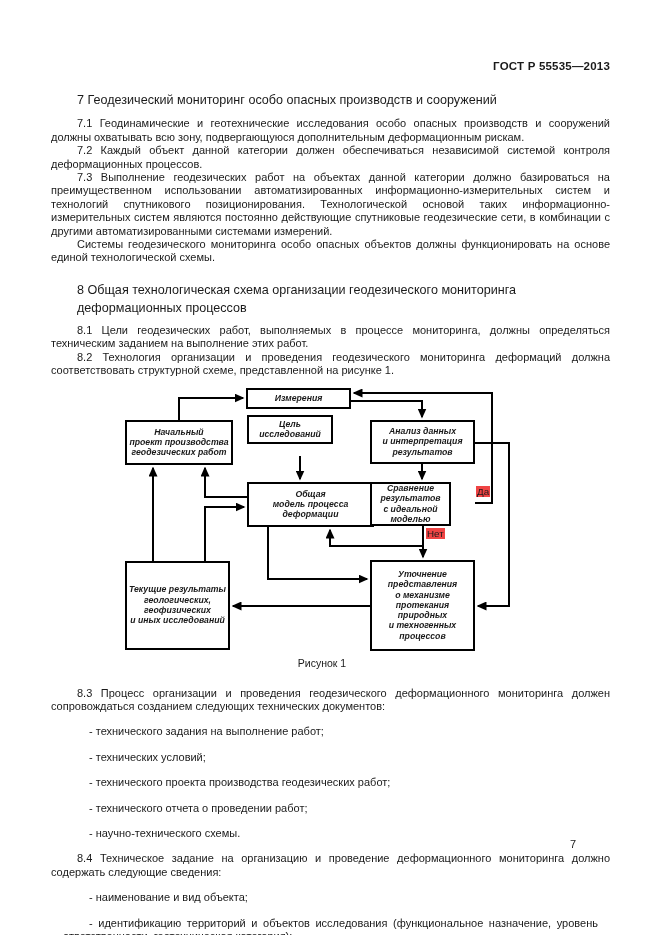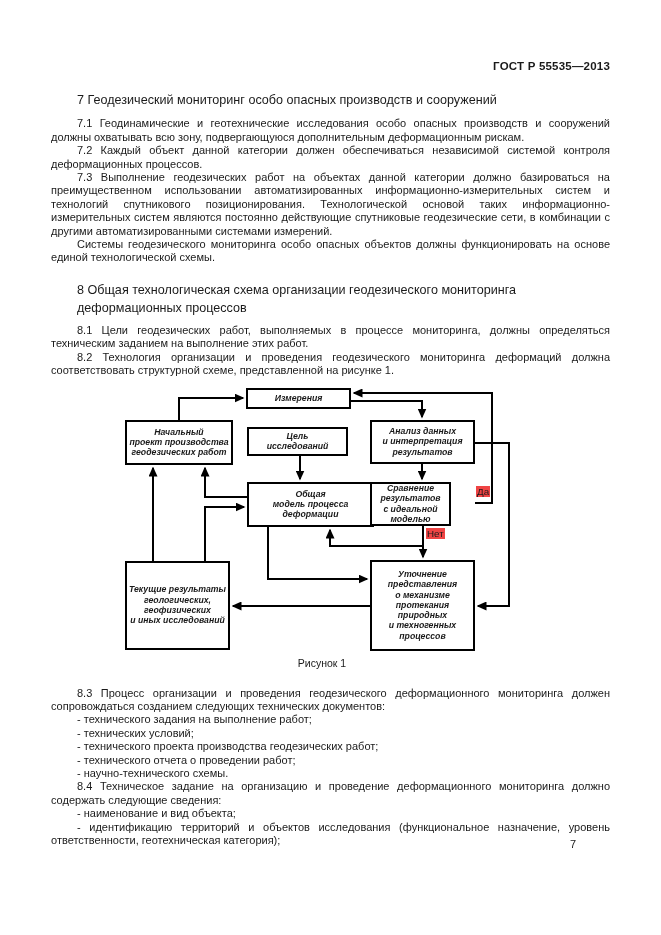--- a/index.html
+++ b/index.html
@@ -7,32 +7,32 @@
     width:661px;height:935px;background:#ffffff;color:#1a1a1a;
     font-family:"Liberation Sans",sans-serif;font-size:11px;line-height:13.4px;
     position:relative;overflow:hidden;
   }
   .page{padding:60px 51px 0 51px}
   .doc-header{text-align:right;font-weight:bold;font-size:11.5px;letter-spacing:.2px}
   .sec-heading{font-weight:normal;font-size:12.6px;margin:0;padding-left:26px}
   .sec7-heading{margin-top:20px;margin-bottom:9px;line-height:15px}
   .sec8-heading{margin-top:16px;margin-bottom:7px;line-height:18px;white-space:pre-line}
   .para{margin:0;text-align:justify;text-indent:26px}
-  .li{margin:0;text-align:justify;text-indent:26px}
+  .li{margin:12px;text-align:justify;text-indent:26px}
   
   .fig{position:relative;width:420px;height:295px;margin:5px 0 9px 61px}
   .fig svg{position:absolute;left:0;top:0}
   .fbox{
     position:absolute;box-sizing:border-box;border:2px solid #000;background:#fff;
     display:flex;align-items:center;justify-content:center;text-align:center;
     font-weight:bold;font-size:8.7px;line-height:10.3px;white-space:pre-line;font-style:italic;
   }
   .b1{left:134px;top:5px;width:105px;height:21px}
   .b2{left:13px;top:37px;width:108px;height:45px}
-  .b3{left:135px;top:44px;width:101px;height:29px}
+  .b3{left:135px;top:32px;width:86px;height:29px}
   .b4{left:258px;top:37px;width:105px;height:44px}
   .b5{left:135px;top:99px;width:127px;height:45px}
   .b6{left:258px;top:99px;width:81px;height:44px}
   .b7{left:13px;top:178px;width:105px;height:89px}
   .b8{left:258px;top:177px;width:105px;height:91px}
   .flabel{position:absolute;font-weight:normal;font-size:9.8px;line-height:11px;background:#ef4444;padding:0 1px}
   .lbl-yes{left:364px;top:103px}
   .lbl-no{left:314px;top:145px}
   .fig-caption{position:absolute;left:0;top:274px;width:100%;text-align:center;font-size:10.5px}
   .page-number{position:absolute;left:570px;top:838px;font-size:11px}

